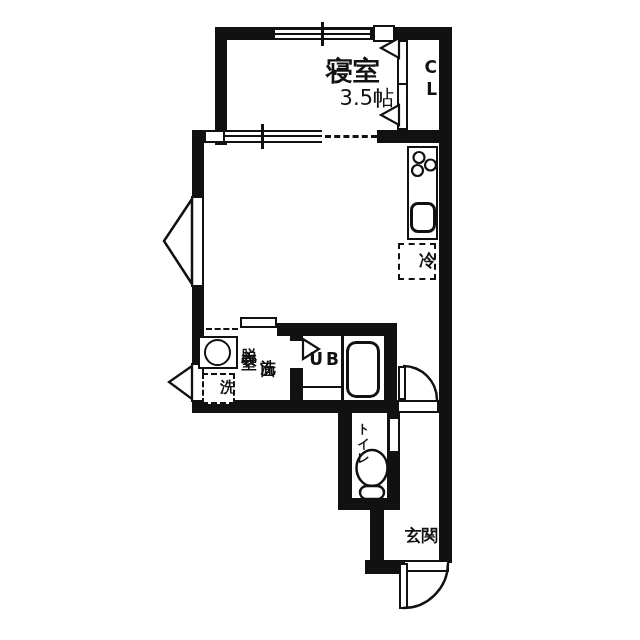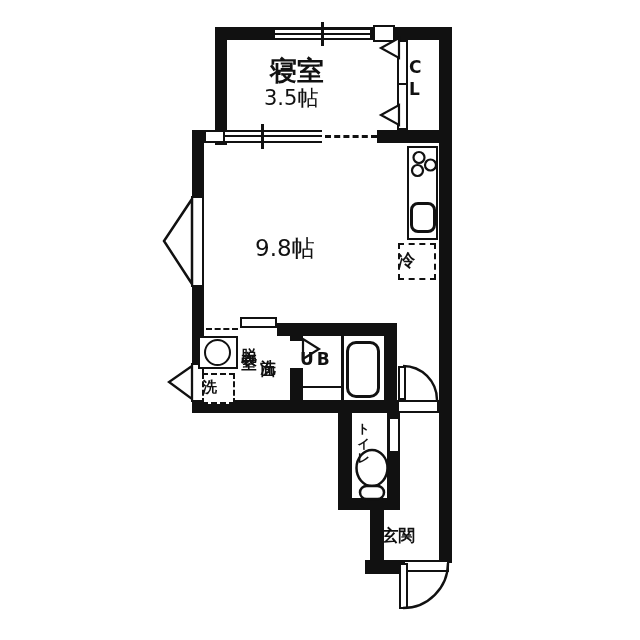--- a/index.html
+++ b/index.html
@@ -10,21 +10,21 @@
   .box{position:absolute;background:#fff;border:2px solid #111;box-sizing:border-box;}
   .box3{position:absolute;background:#fff;border:3px solid #111;box-sizing:border-box;}
   .dashed{position:absolute;background:#fff;border:2.5px dashed #111;box-sizing:border-box;}
   .win{position:absolute;background:#fff;border-top:2px solid #111;border-bottom:2px solid #111;box-sizing:border-box;}
   .hline{position:absolute;background:#111;}
   .vline{position:absolute;background:#111;}
   .dash-h{position:absolute;border-top:3px dashed #111;height:0;}
   .dash-h2{position:absolute;border-top:2.5px dashed #111;height:0;}
   .dash-v{position:absolute;border-left:2.2px dashed #111;width:0;}
   .lbl{position:absolute;color:#111;line-height:1.1;}
-  .ctr{text-align:left;}
+  .ctr{text-align:right;}
   .vtext{writing-mode:vertical-rl;text-orientation:upright;}
   .circle{position:absolute;background:#fff;border:2.5px solid #111;border-radius:50%;box-sizing:border-box;}
   svg.overlay{position:absolute;left:0;top:0;pointer-events:none;}
 </style>
 </head>
 <body>
 
 <div class="plan">
 
   <div class="w" style="left:215px;top:27px;width:237px;height:13px;"></div>
@@ -114,28 +114,27 @@
     </g>
     <g>
       <path d="M403,366 A34,34 0 0 1 437,400" fill="none" stroke="#111" stroke-width="2.4"></path>
     </g>
     <g>
       <path d="M403,608 A45,45 0 0 0 448,563" fill="none" stroke="#111" stroke-width="2.4"></path>
     </g>
   </svg>
 
   <div class="lbl ctr" style="left:270px;top:56px;width:110px;font-size:27px;font-weight:700;">寝室</div>
-  <div class="lbl ctr" style="left:264px;top:87px;width:110px;font-size:21px;">3.5帖</div>
+  <div class="lbl ctr" style="left:284px;top:87px;width:110px;font-size:21px;">3.5帖</div>
 
   <div class="lbl ctr" style="left:409px;top:56px;width:28px;font-size:17px;font-weight:700;line-height:1.3;">
     <span style="display:block;">C</span>
     <span style="display:block;">L</span>
   </div>
 
-  <div class="lbl ctr" style="left:255px;top:236px;width:130px;font-size:23px;">9.8帖</div>
 
   <div class="lbl ctr" style="left:398px;top:251px;width:38px;font-size:17px;font-weight:600;">冷</div>
 
   <div class="lbl vtext" style="left:240px;top:334px;height:74px;font-size:15.5px;font-weight:700;letter-spacing:4px;">脱衣室</div>
   <div class="lbl vtext" style="left:259px;top:346px;height:48px;font-size:15.5px;font-weight:700;letter-spacing:4px;">洗面</div>
 
   <div class="lbl ctr" style="left:202px;top:379px;width:33px;font-size:15px;font-weight:700;">洗</div>
 
   <div class="lbl ctr" style="left:300px;top:350px;width:42px;font-size:17px;font-weight:600;letter-spacing:3px;">UB</div>
 

